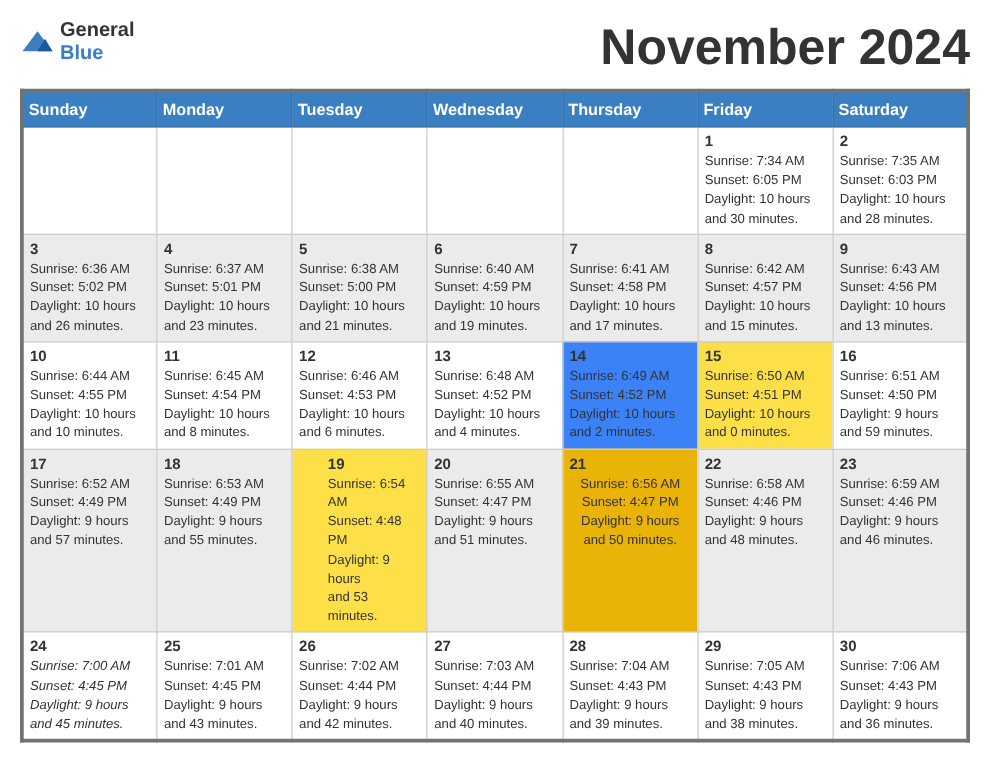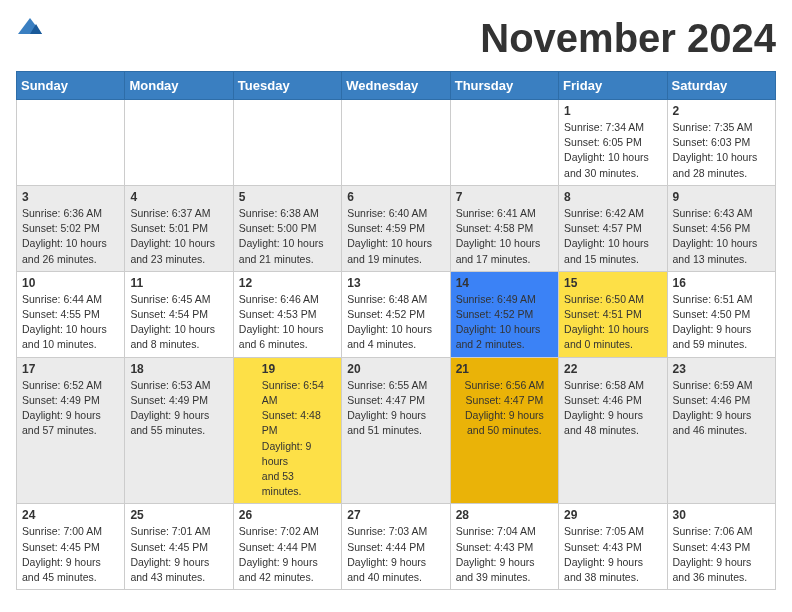--- a/index.html
+++ b/index.html
@@ -33,21 +33,21 @@
       font-weight: bold;
       color: #333;
     }
     .location-title {
       font-size: 15px;
       color: #555;
     }
     .calendar {
       width: 100%;
       border-collapse: collapse;
-      border: 1px solid #737373;
+      border: 3px solid #737373;
     }
     .calendar th {
       background: #3a7fc1;
       color: #fff;
       font-size: 13px;
       font-weight: bold;
       padding: 6px 4px;
       text-align: left;
       border: 1px solid #2e6da8;
     }
@@ -84,20 +84,24 @@
   </style>
 </head>
 <body>
 
 <div class="header-area">
   <div class="logo">
     <svg class="logo-icon" viewBox="0 0 28 22" xmlns="http://www.w3.org/2000/svg">
       <polygon points="14,2 26,18 2,18" fill="#3a7fc1"></polygon>
       <polygon points="20,8 26,18 14,18" fill="#1a5a9a"></polygon>
     </svg>
+    <div>
+      <span style="font-size:16px;font-weight:bold;color:#333;">General</span><br>
+      <span style="font-size:16px;font-weight:bold;color:#3a7fc1;">Blue</span>
+    </div>
   </div>
   <div class="title-area">
     <div class="month-title">November 2024</div>
   </div>
 </div>
 
 <table class="calendar">
   <thead>
     <tr>
       <th>Sunday</th>
@@ -280,21 +284,21 @@
           <span class="day-number">23</span>
           <div class="day-info" style="white-space: pre-line;">Sunrise: 6:59 AM
 Sunset: 4:46 PM
 Daylight: 9 hours
 and 46 minutes.</div>
         </td>
       </tr>
       <tr>
         <td style="background: rgb(255, 255, 255);">
           <span class="day-number">24</span>
-          <div class="day-info" style="white-space: pre-line;">Sunrise: 7:00 AM
+          <div class="day-info" style="white-space: pre-line; font-style: italic;">Sunrise: 7:00 AM
 Sunset: 4:45 PM
 Daylight: 9 hours
 and 45 minutes.</div>
         </td>
         <td style="background: rgb(255, 255, 255);">
           <span class="day-number">25</span>
           <div class="day-info" style="white-space: pre-line;">Sunrise: 7:01 AM
 Sunset: 4:45 PM
 Daylight: 9 hours
 and 43 minutes.</div>

